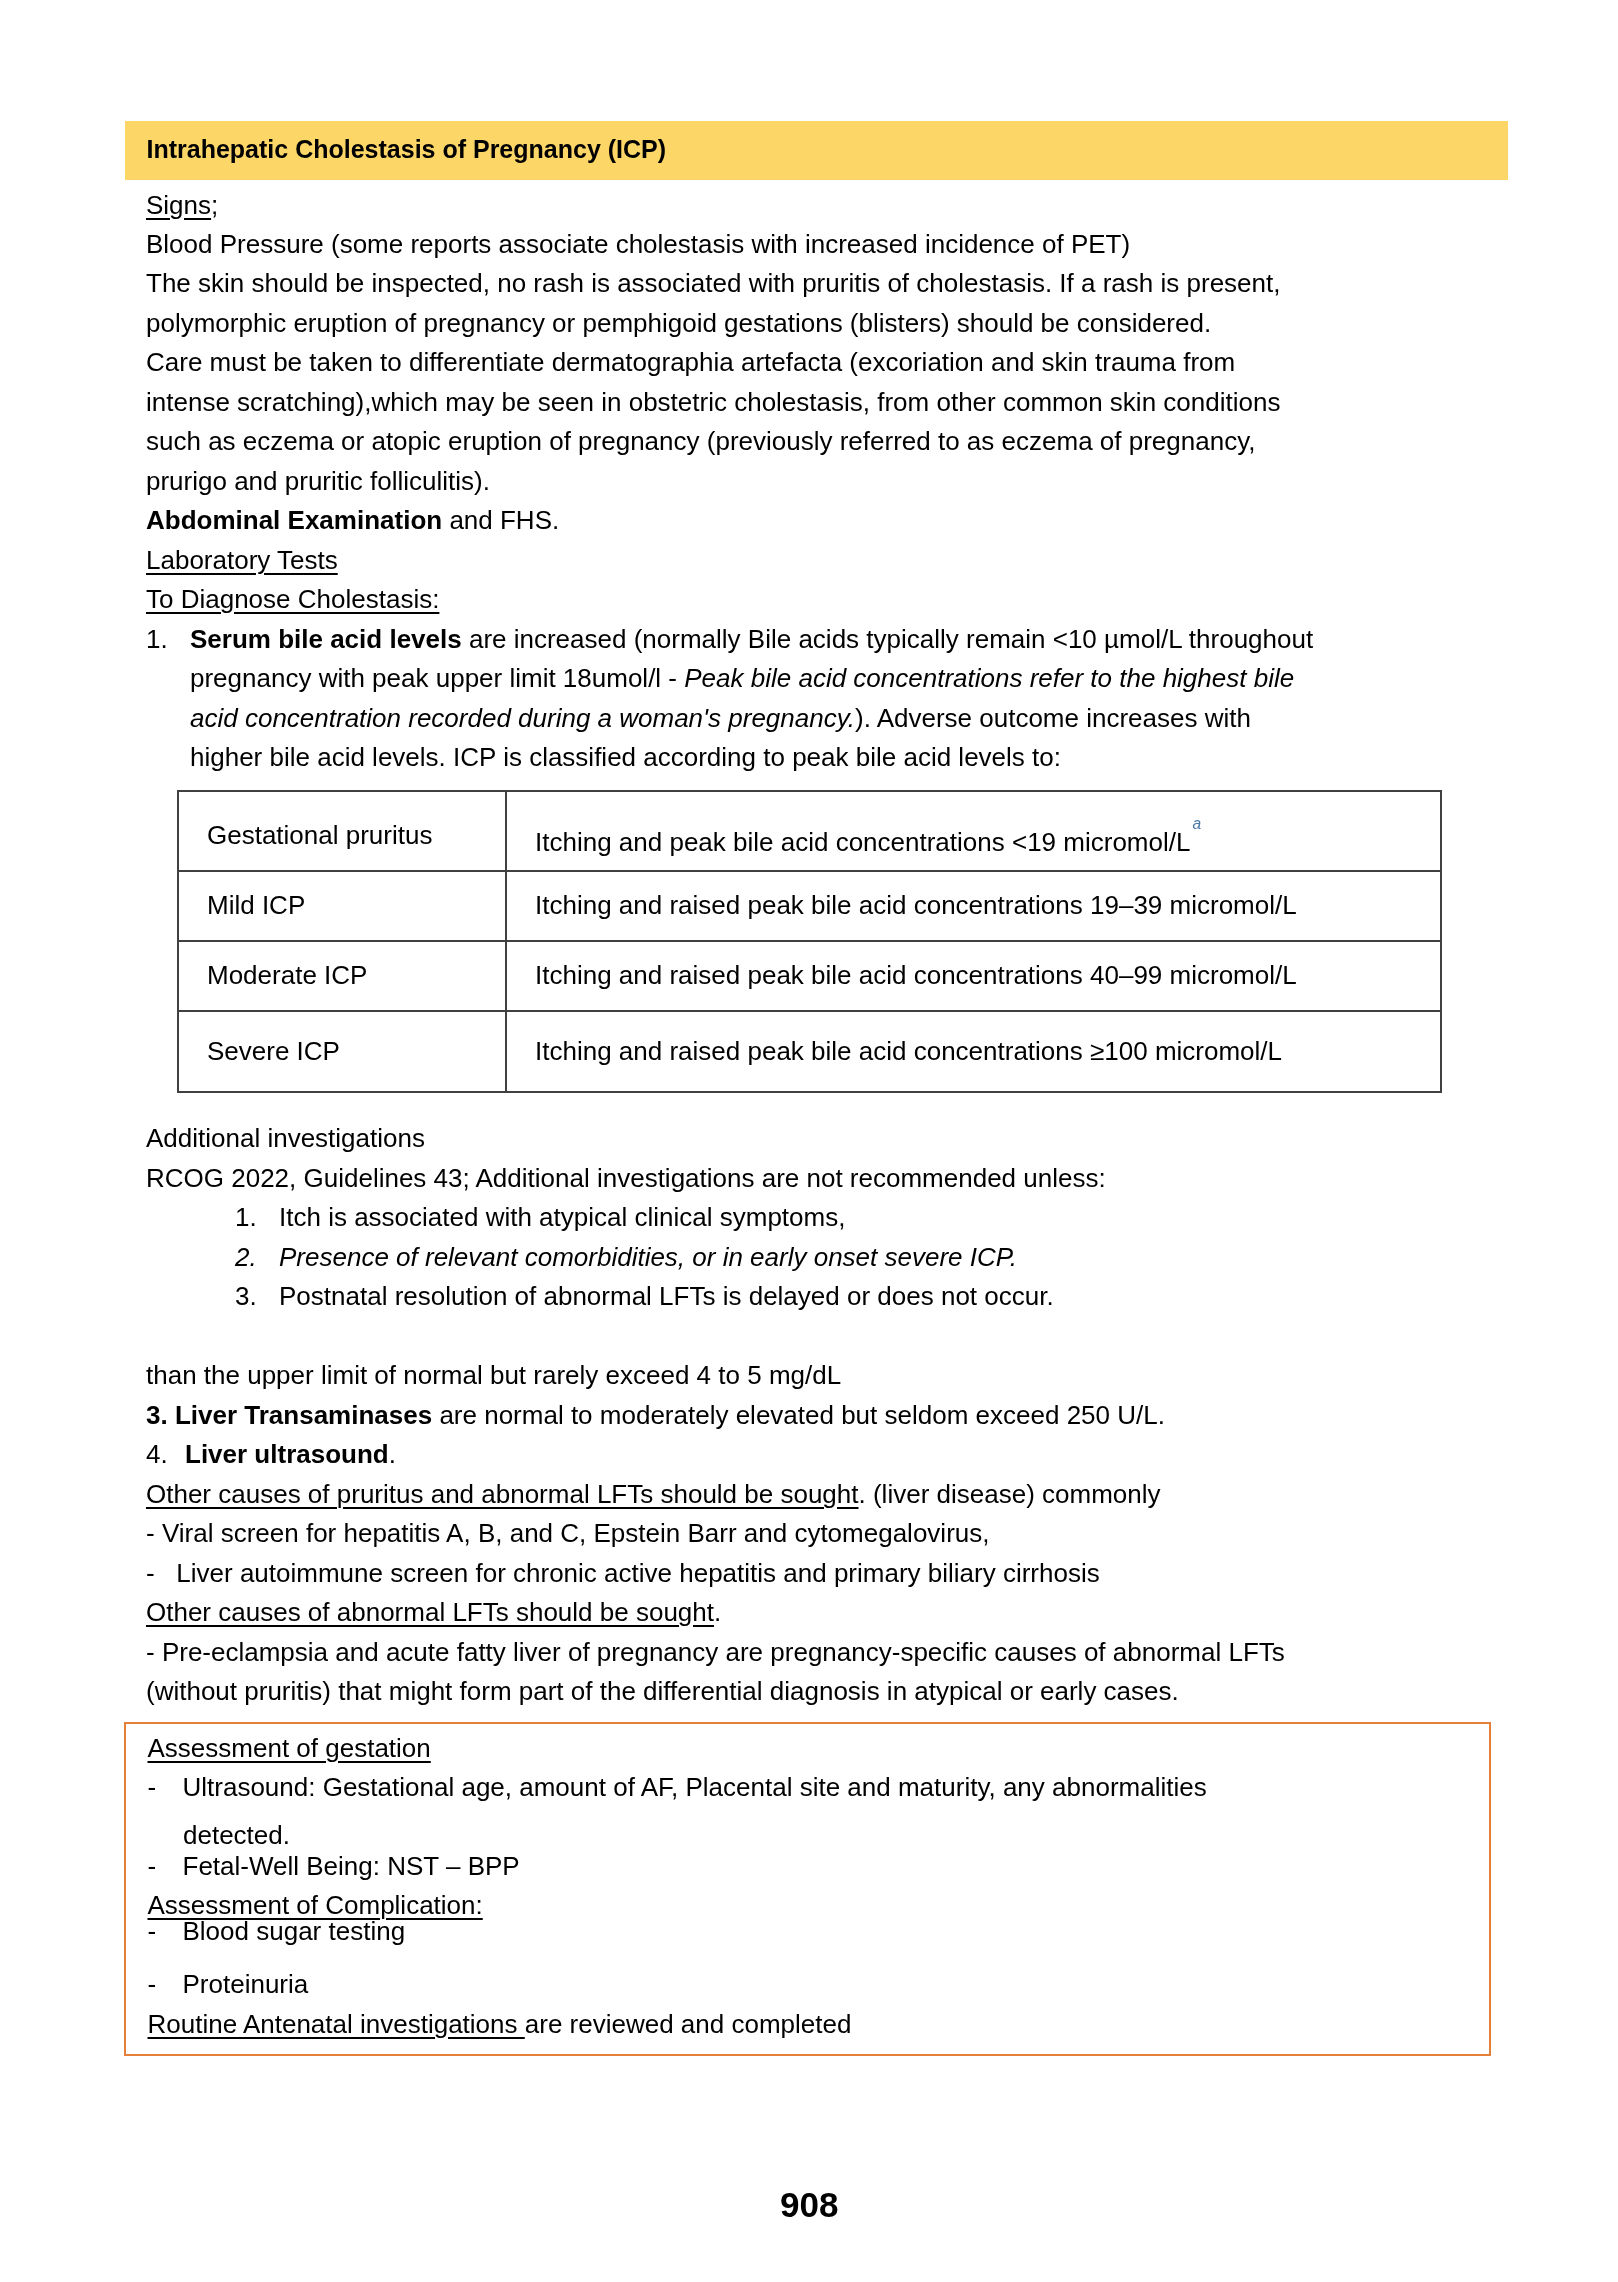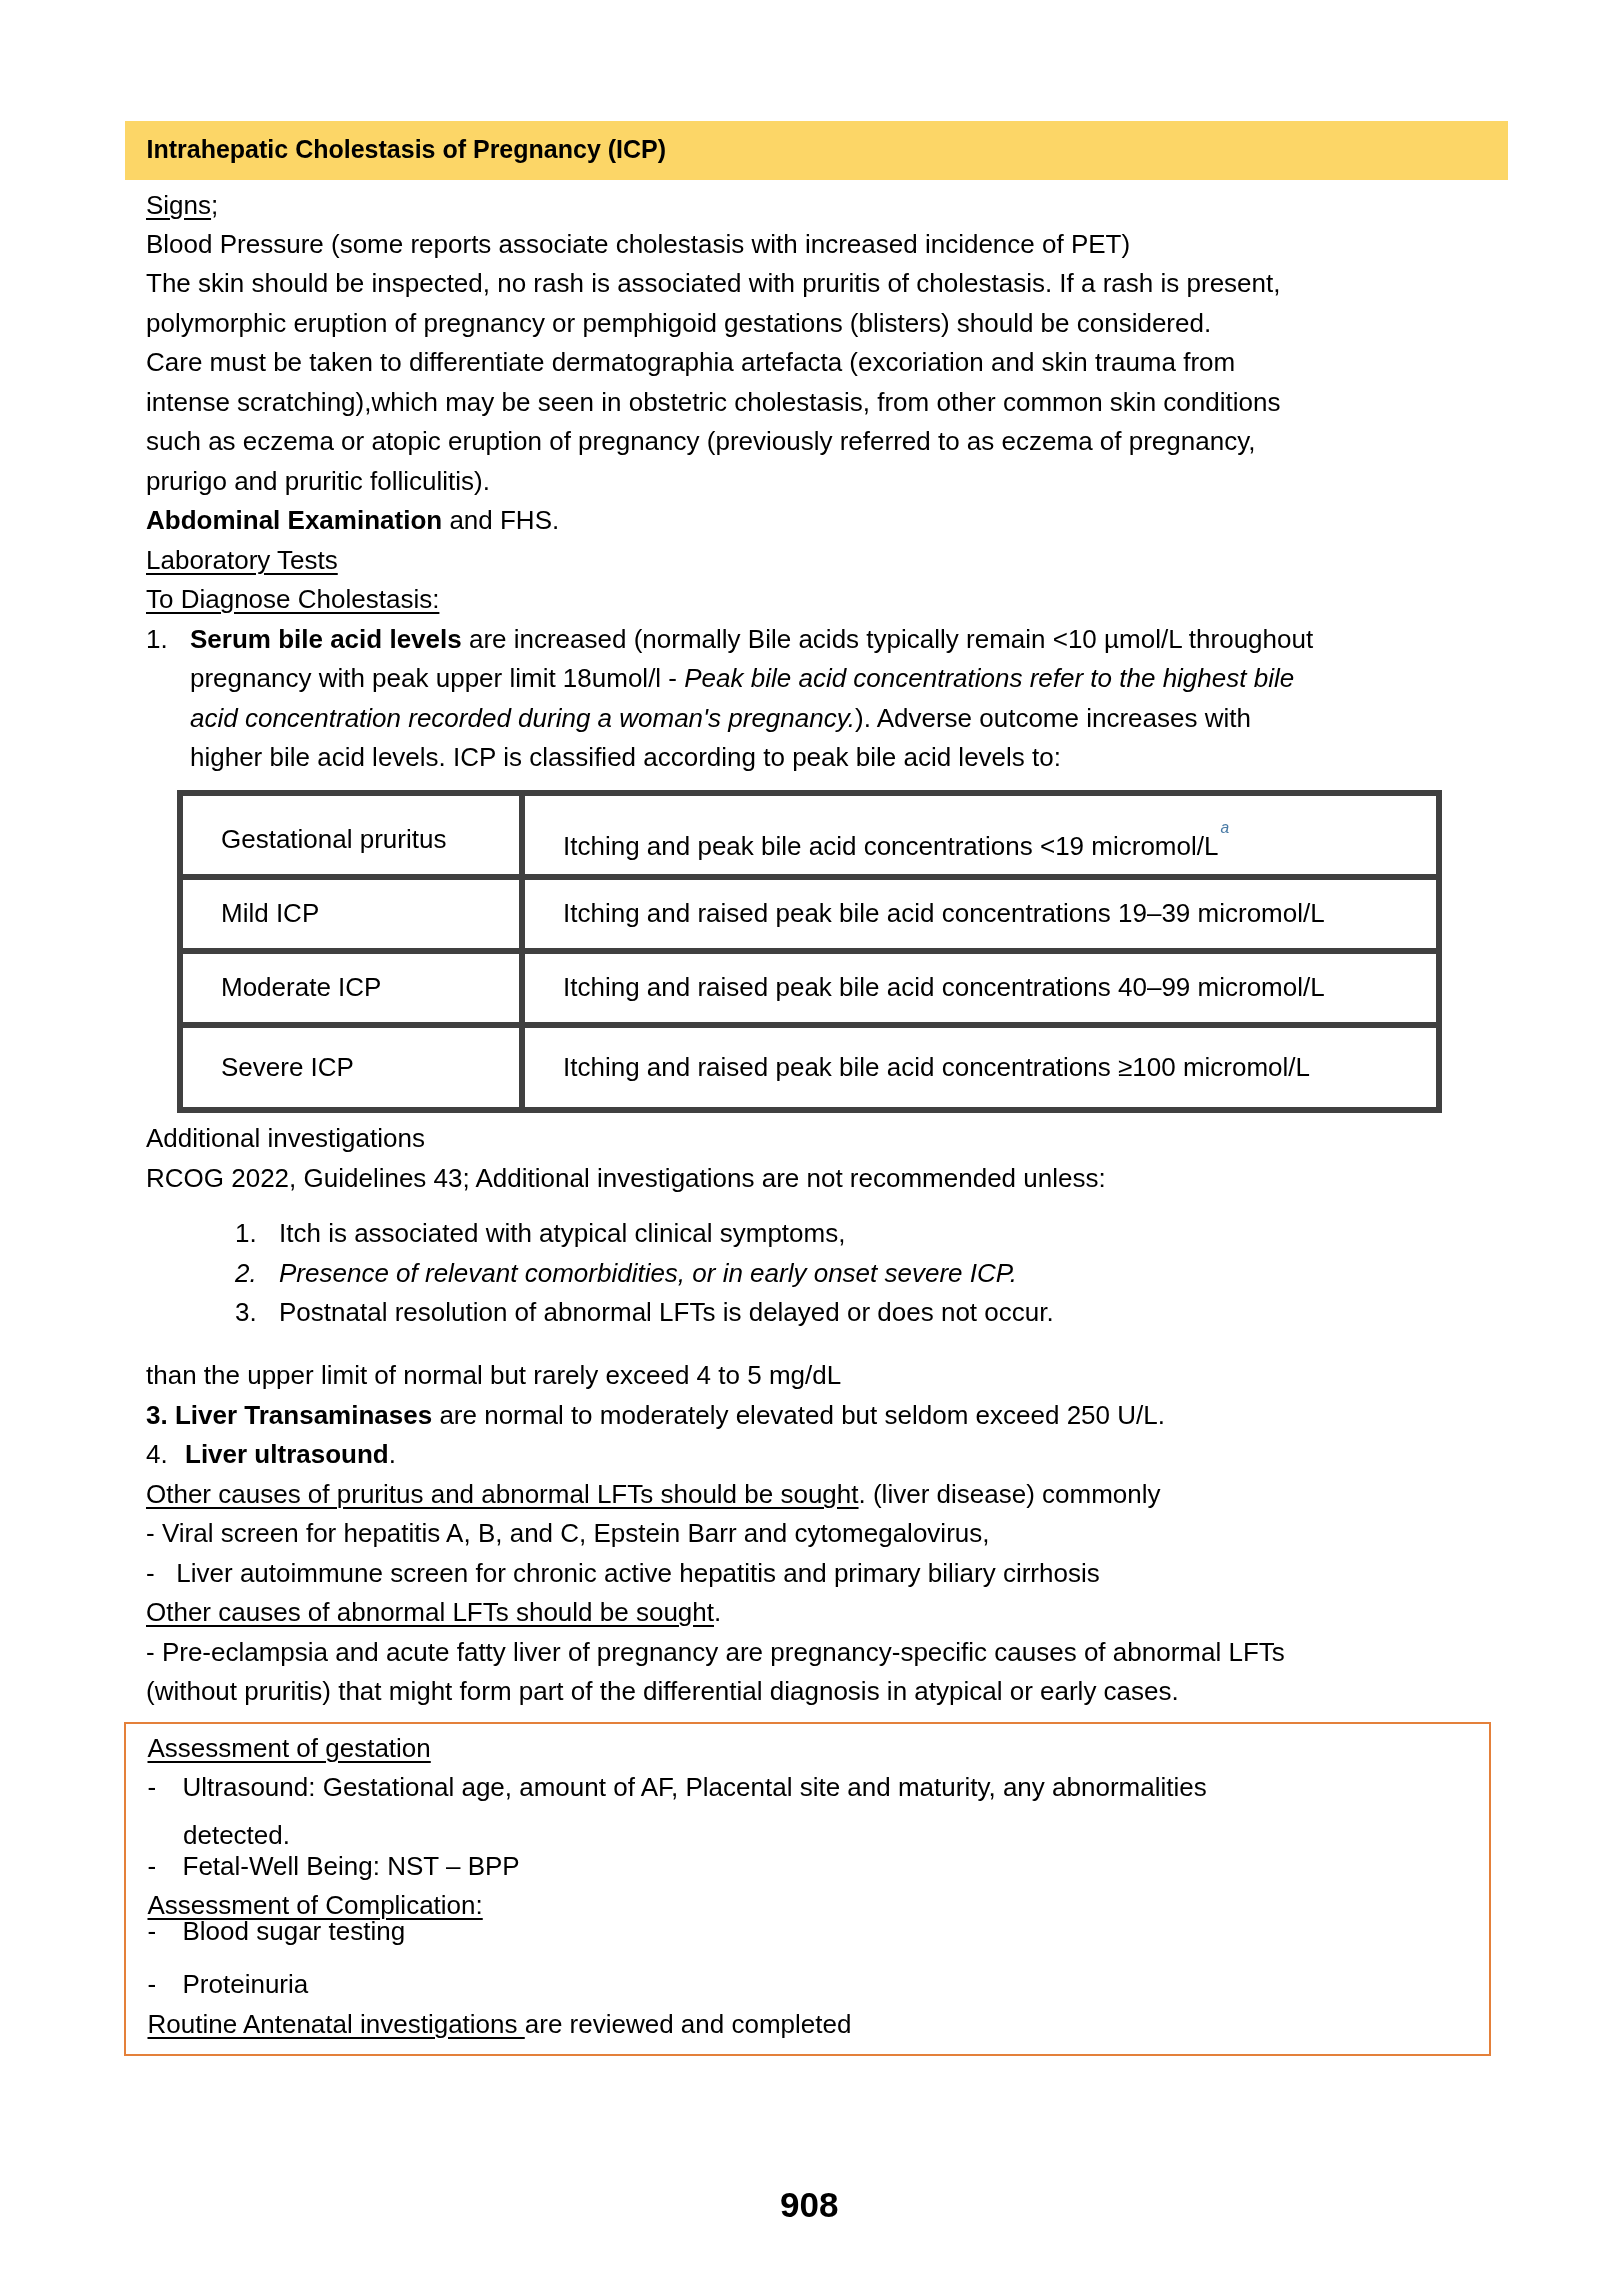--- a/index.html
+++ b/index.html
@@ -9,24 +9,24 @@
   .header-band { position:absolute; left:125px; top:121px; width:1383px; height:59px;
                  background:#FCD667; }
   .header-band .title { position:absolute; left:21.5px; top:13.7px; font-size:25px; font-weight:bold; white-space:nowrap; }
   .line { position:absolute; left:146px; font-size:26px; line-height:31px; white-space:nowrap; }
   .indent1 { left:190px; }
   .u { text-decoration:underline; text-underline-offset:3.9px; text-decoration-thickness:2px; }
   .b { font-weight:bold; }
   .i { font-style:italic; }
   .num { display:inline-block; width:44px; }
   .num2 { display:inline-block; width:44px; }
-  .sublist .line { left:235px;margin-top:16px; }
+  .sublist .line { left:235px; }
   table.classif { position:absolute; left:177px; top:790px; width:1265px; border-collapse:collapse;
                   font-size:26px; }
-  table.classif td { border:6px solid #404040; padding:0 0 0 38px; vertical-align:middle; white-space:nowrap; }
+  table.classif td { border:2px solid #404040; padding:0 0 0 28px; vertical-align:middle; white-space:nowrap; }
   table.classif td.c1 { width:298px; }
   table.classif tr.r1 td { height:68px; padding-top:9.8px; }
   table.classif tr.r2 td { height:68px; }
   table.classif tr.r3 td { height:68px; }
   table.classif tr.r4 td { height:79px; }
   .sup { color:#4A7BA6; font-style:italic; font-size:15.6px; vertical-align:21.5px; margin-left:2px; }
   .orange-box { position:absolute; left:124px; top:1722px; width:1363px; height:330px;
                 border:2.9px solid #E4803A; }
   .orange-box .line { left:21.5px; }
   .orange-box .dash { display:inline-block; width:35px; }

